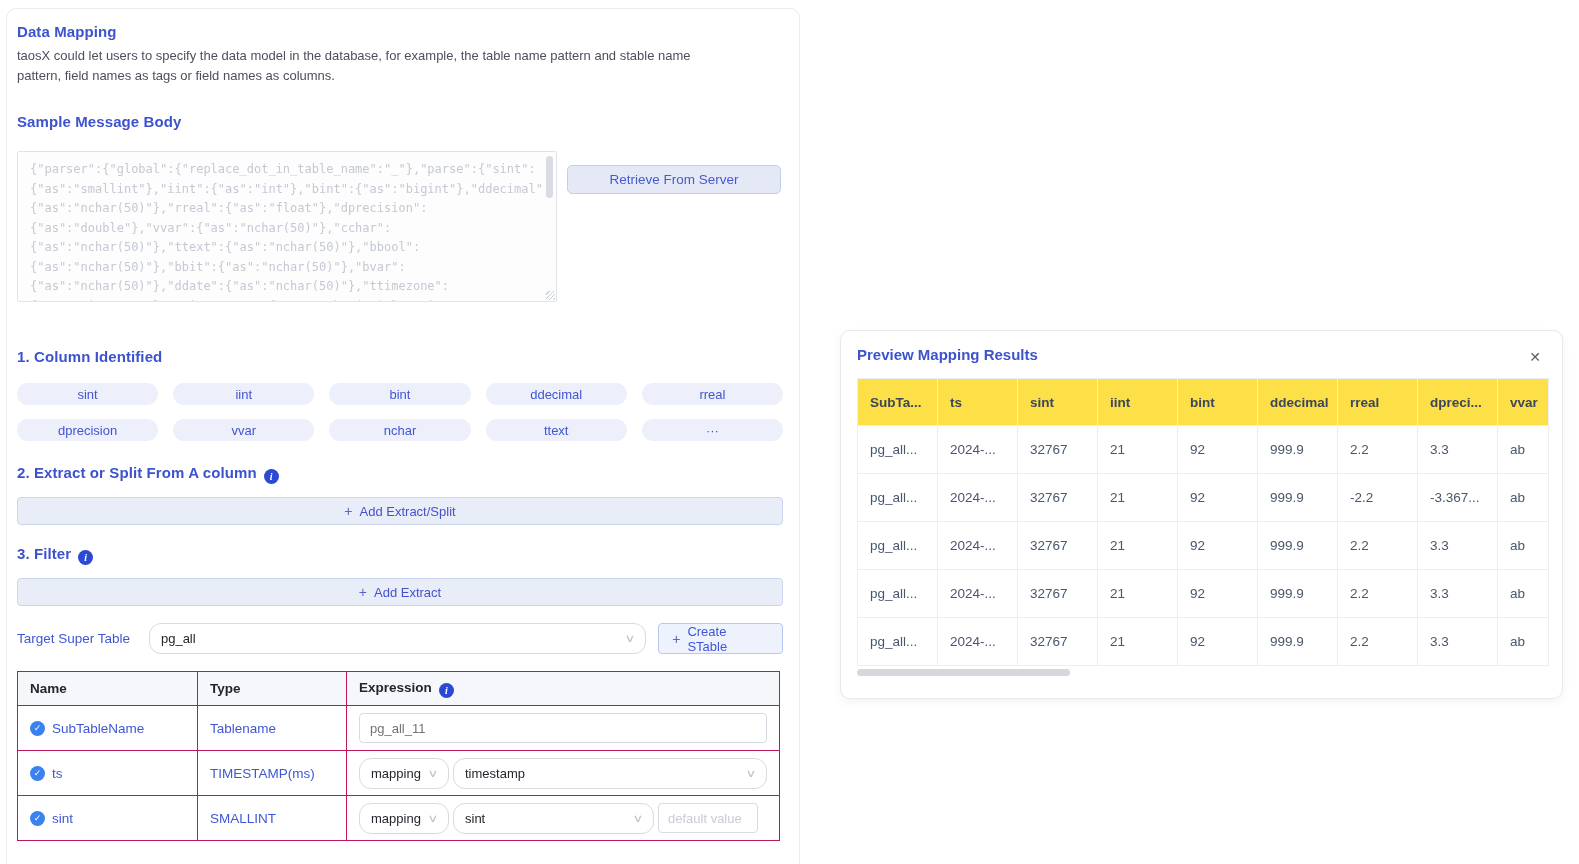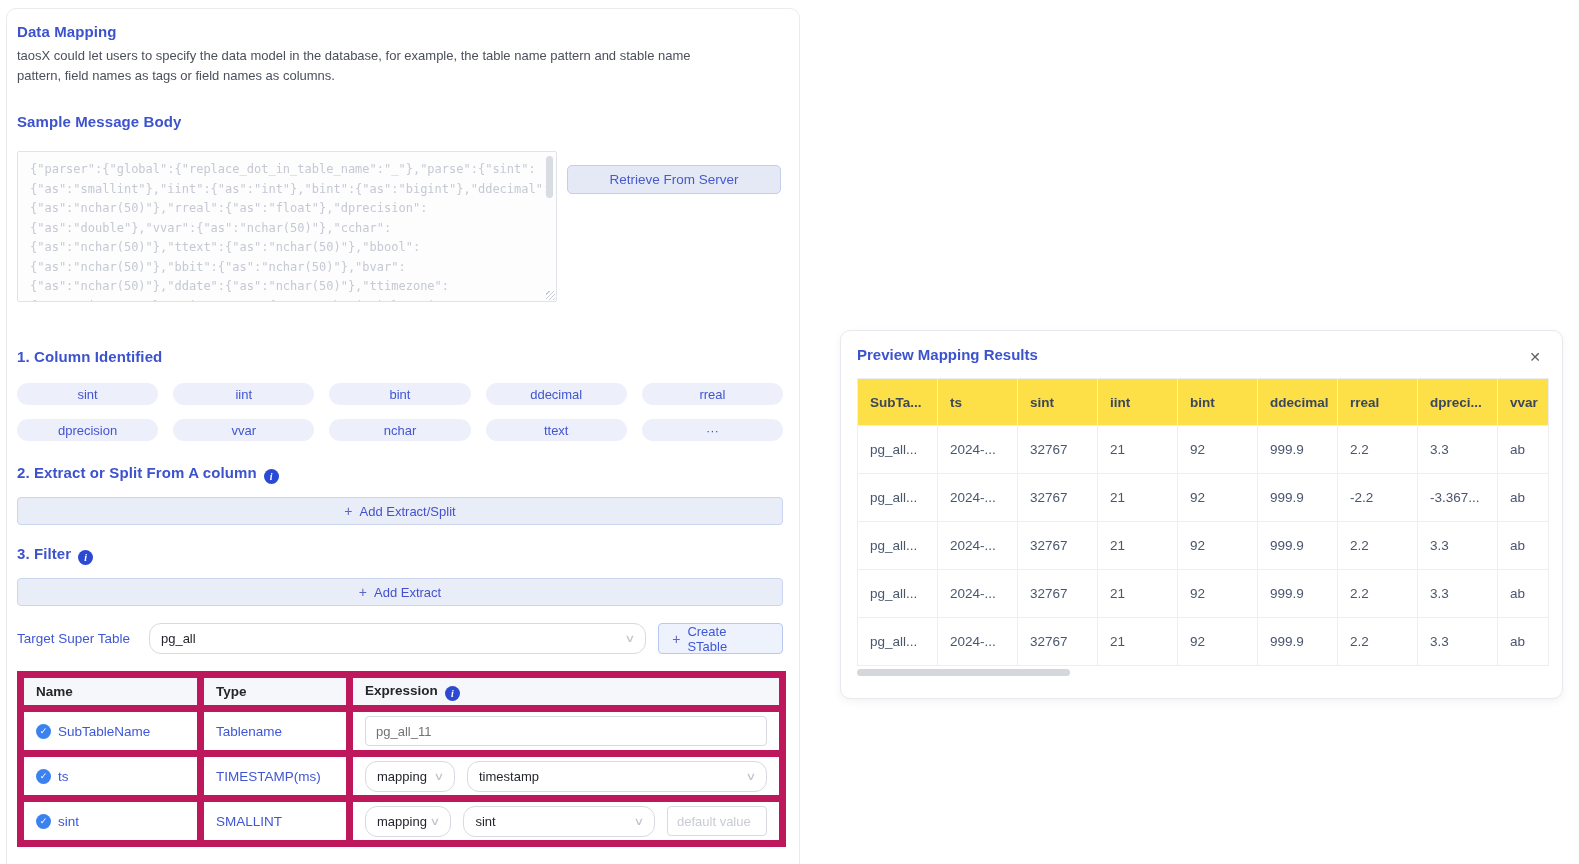--- a/index.html
+++ b/index.html
@@ -63,33 +63,33 @@
   .target-label { color:#3f57d6; font-size:13.5px; width:133px; }
   .ui-select { height:31px; border:1px solid #d7dae1; border-radius:12px; background:#fff;
     display:flex; align-items:center; padding:0 11px; font-size:13px; color:#23262d; cursor:pointer; }
   .ui-select .chev { margin-left:auto; color:#c0c4cd; font-size:11px; transform:scaleX(1.35); }
   .target-select { width:501px; }
   .create-btn { margin-left:12px; height:31px; padding:0 13px; background:#eef2fd;
     border:1px solid #b9c8f3; border-radius:4px; color:#3f57d6; font-size:13px;
     display:flex; align-items:center; gap:7px; cursor:pointer; }
 
   table.map-table { margin-top:17px; border-collapse:collapse; width:762px; table-layout:fixed; }
-  .map-table th, .map-table td { border:7px solid #be185d; }
+  .map-table th, .map-table td { border:1px solid #be185d; }
   .map-table th { background:#f6f7fa; font-weight:bold; font-size:13.5px; color:#23262d;
     text-align:left; padding:0 12px; height:34px; }
   .map-table td { height:45px; padding:0 12px; font-size:13.5px; background:#fff; }
   .name-wrap { display:flex; align-items:center; color:#3f57d6; }
   .check-icon { flex:0 0 auto; width:15px; height:15px; border-radius:50%; background:#3b82f0;
     color:#fff; font-size:9px; display:inline-flex; align-items:center; justify-content:center;
     margin-right:7px; }
   .type-cell { color:#3f57d6; }
   .expr-input { width:100%; height:30px; border:1px solid #d7dae1; border-radius:4px;
     padding:0 10px; font-size:13px; font-family:"Liberation Sans", sans-serif; color:#737373;
     outline:none; }
-  .expr-flex { display:flex; gap:12px; align-items:center; }
+  .expr-flex { display:flex; gap:4px; align-items:center; }
   .sel-mapping { width:90px; color:#23262d; }
   .sel-grow { flex:1; }
   .sel-mid { width:201px; }
   .def-input { width:100px; height:30px; border:1px solid #d7dae1; border-radius:4px;
     padding:0 9px; font-size:13px; font-family:"Liberation Sans", sans-serif; outline:none; }
   .def-input::placeholder { color:#c9ccd4; }
 
   
   .preview { position:absolute; left:840px; top:330px; width:723px; height:369px;
     background:#fff; border:1px solid #e7e9ef; border-radius:10px;

